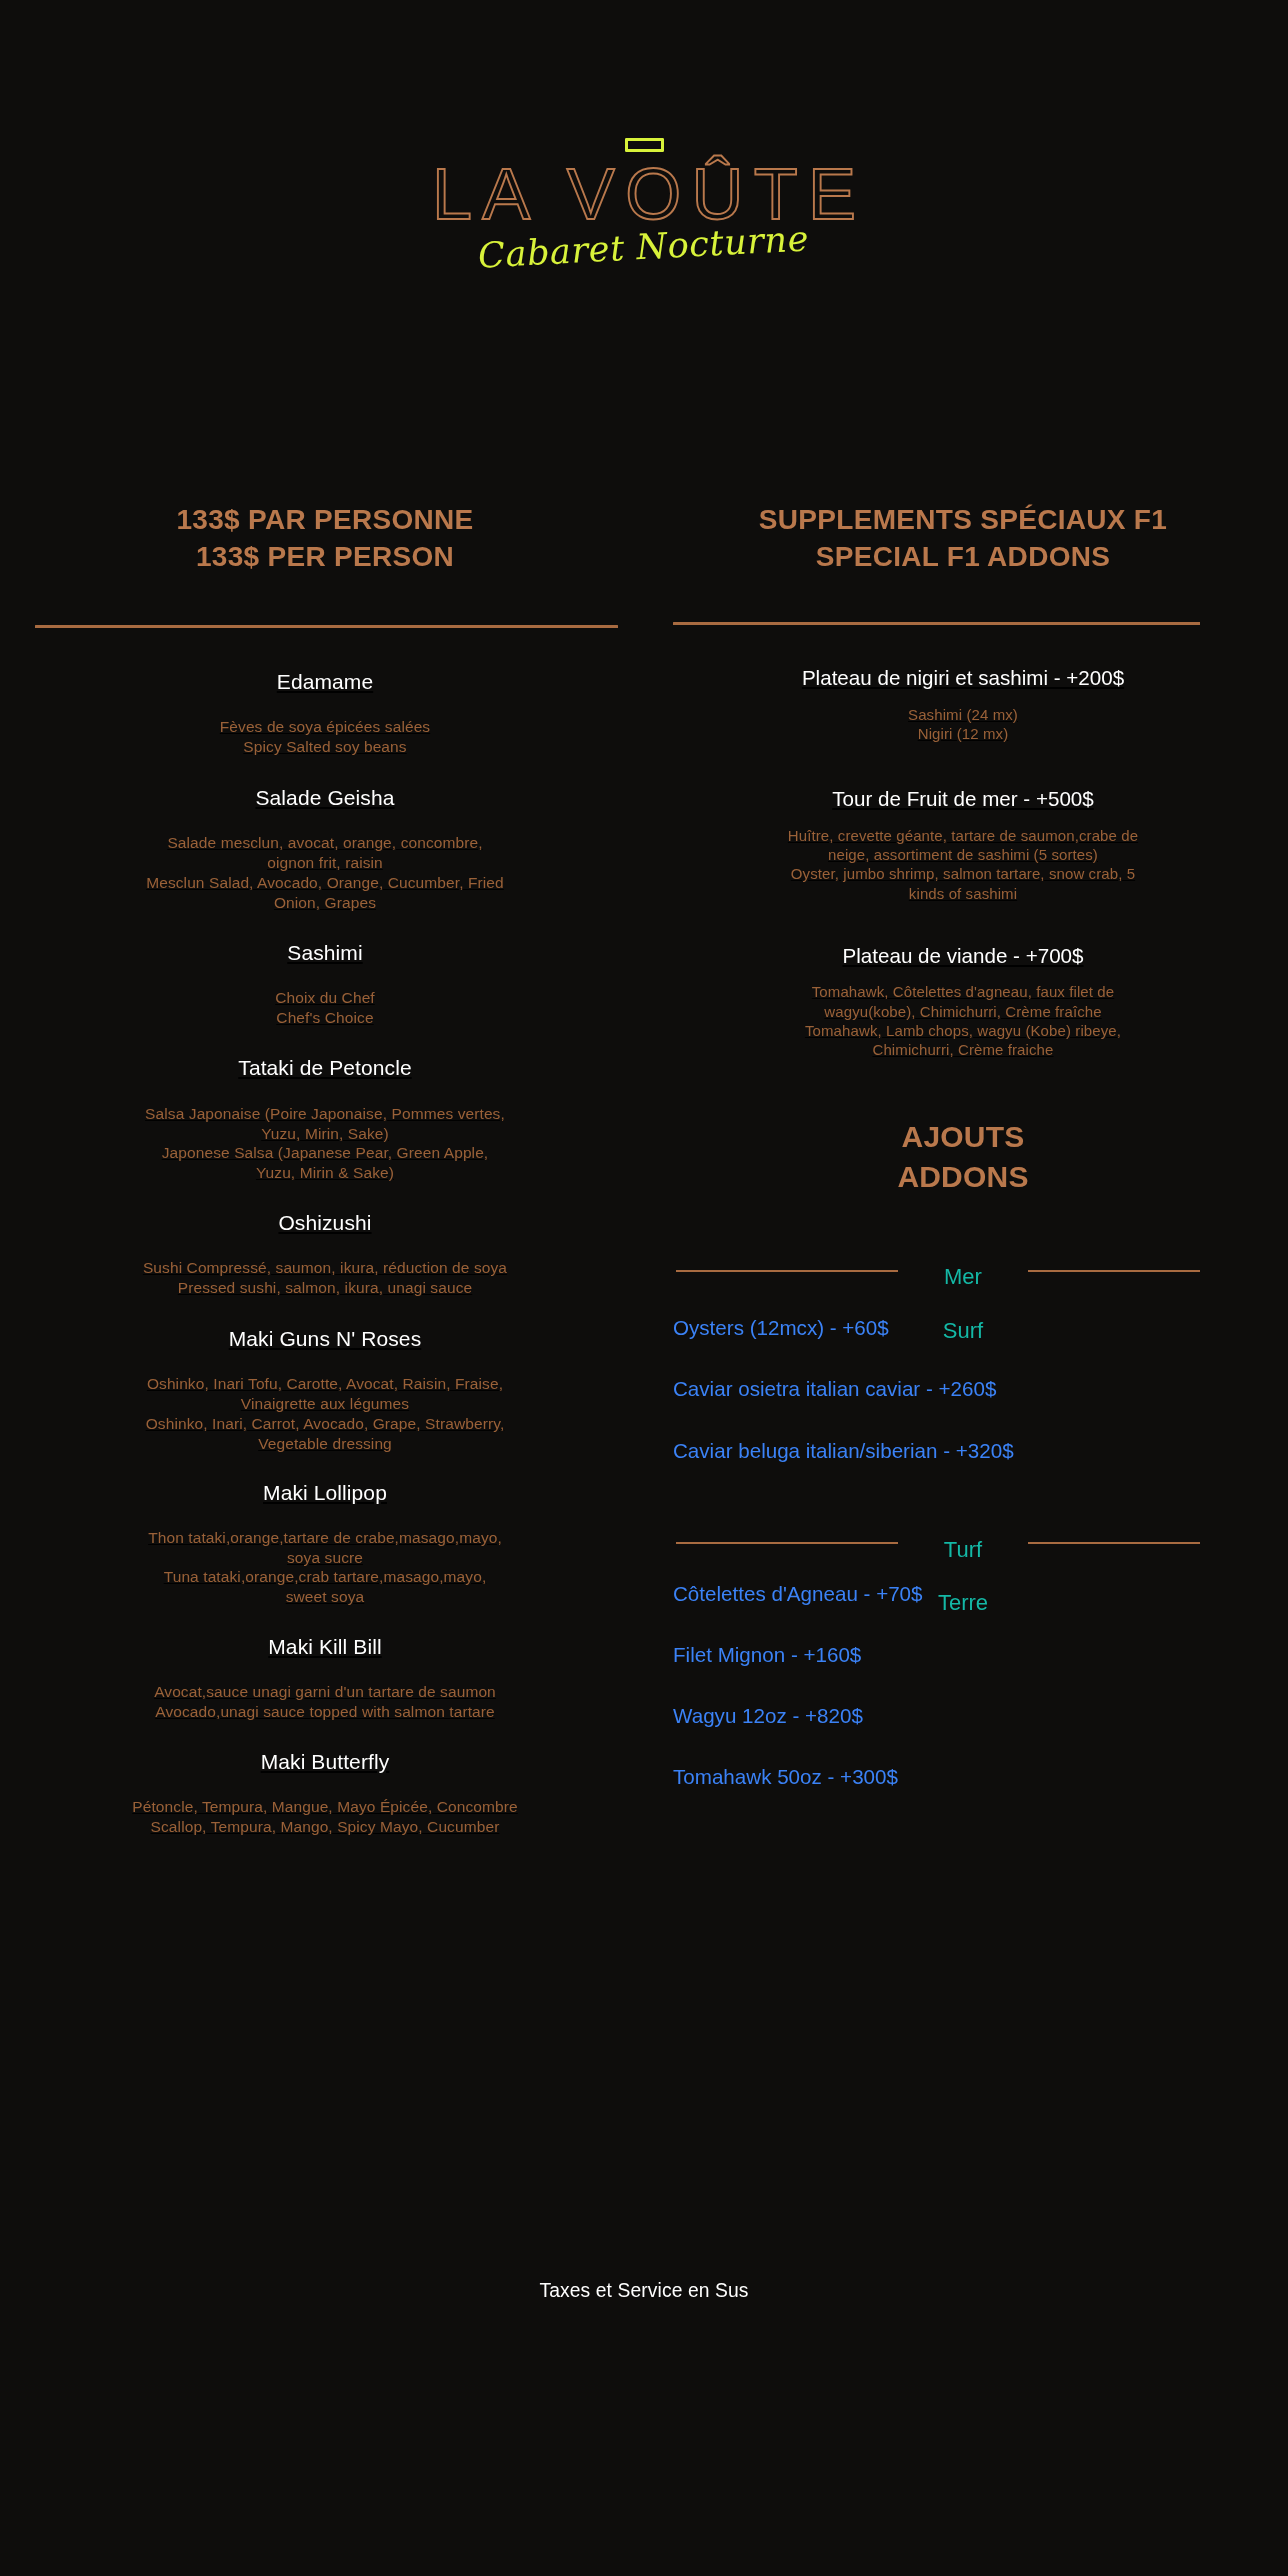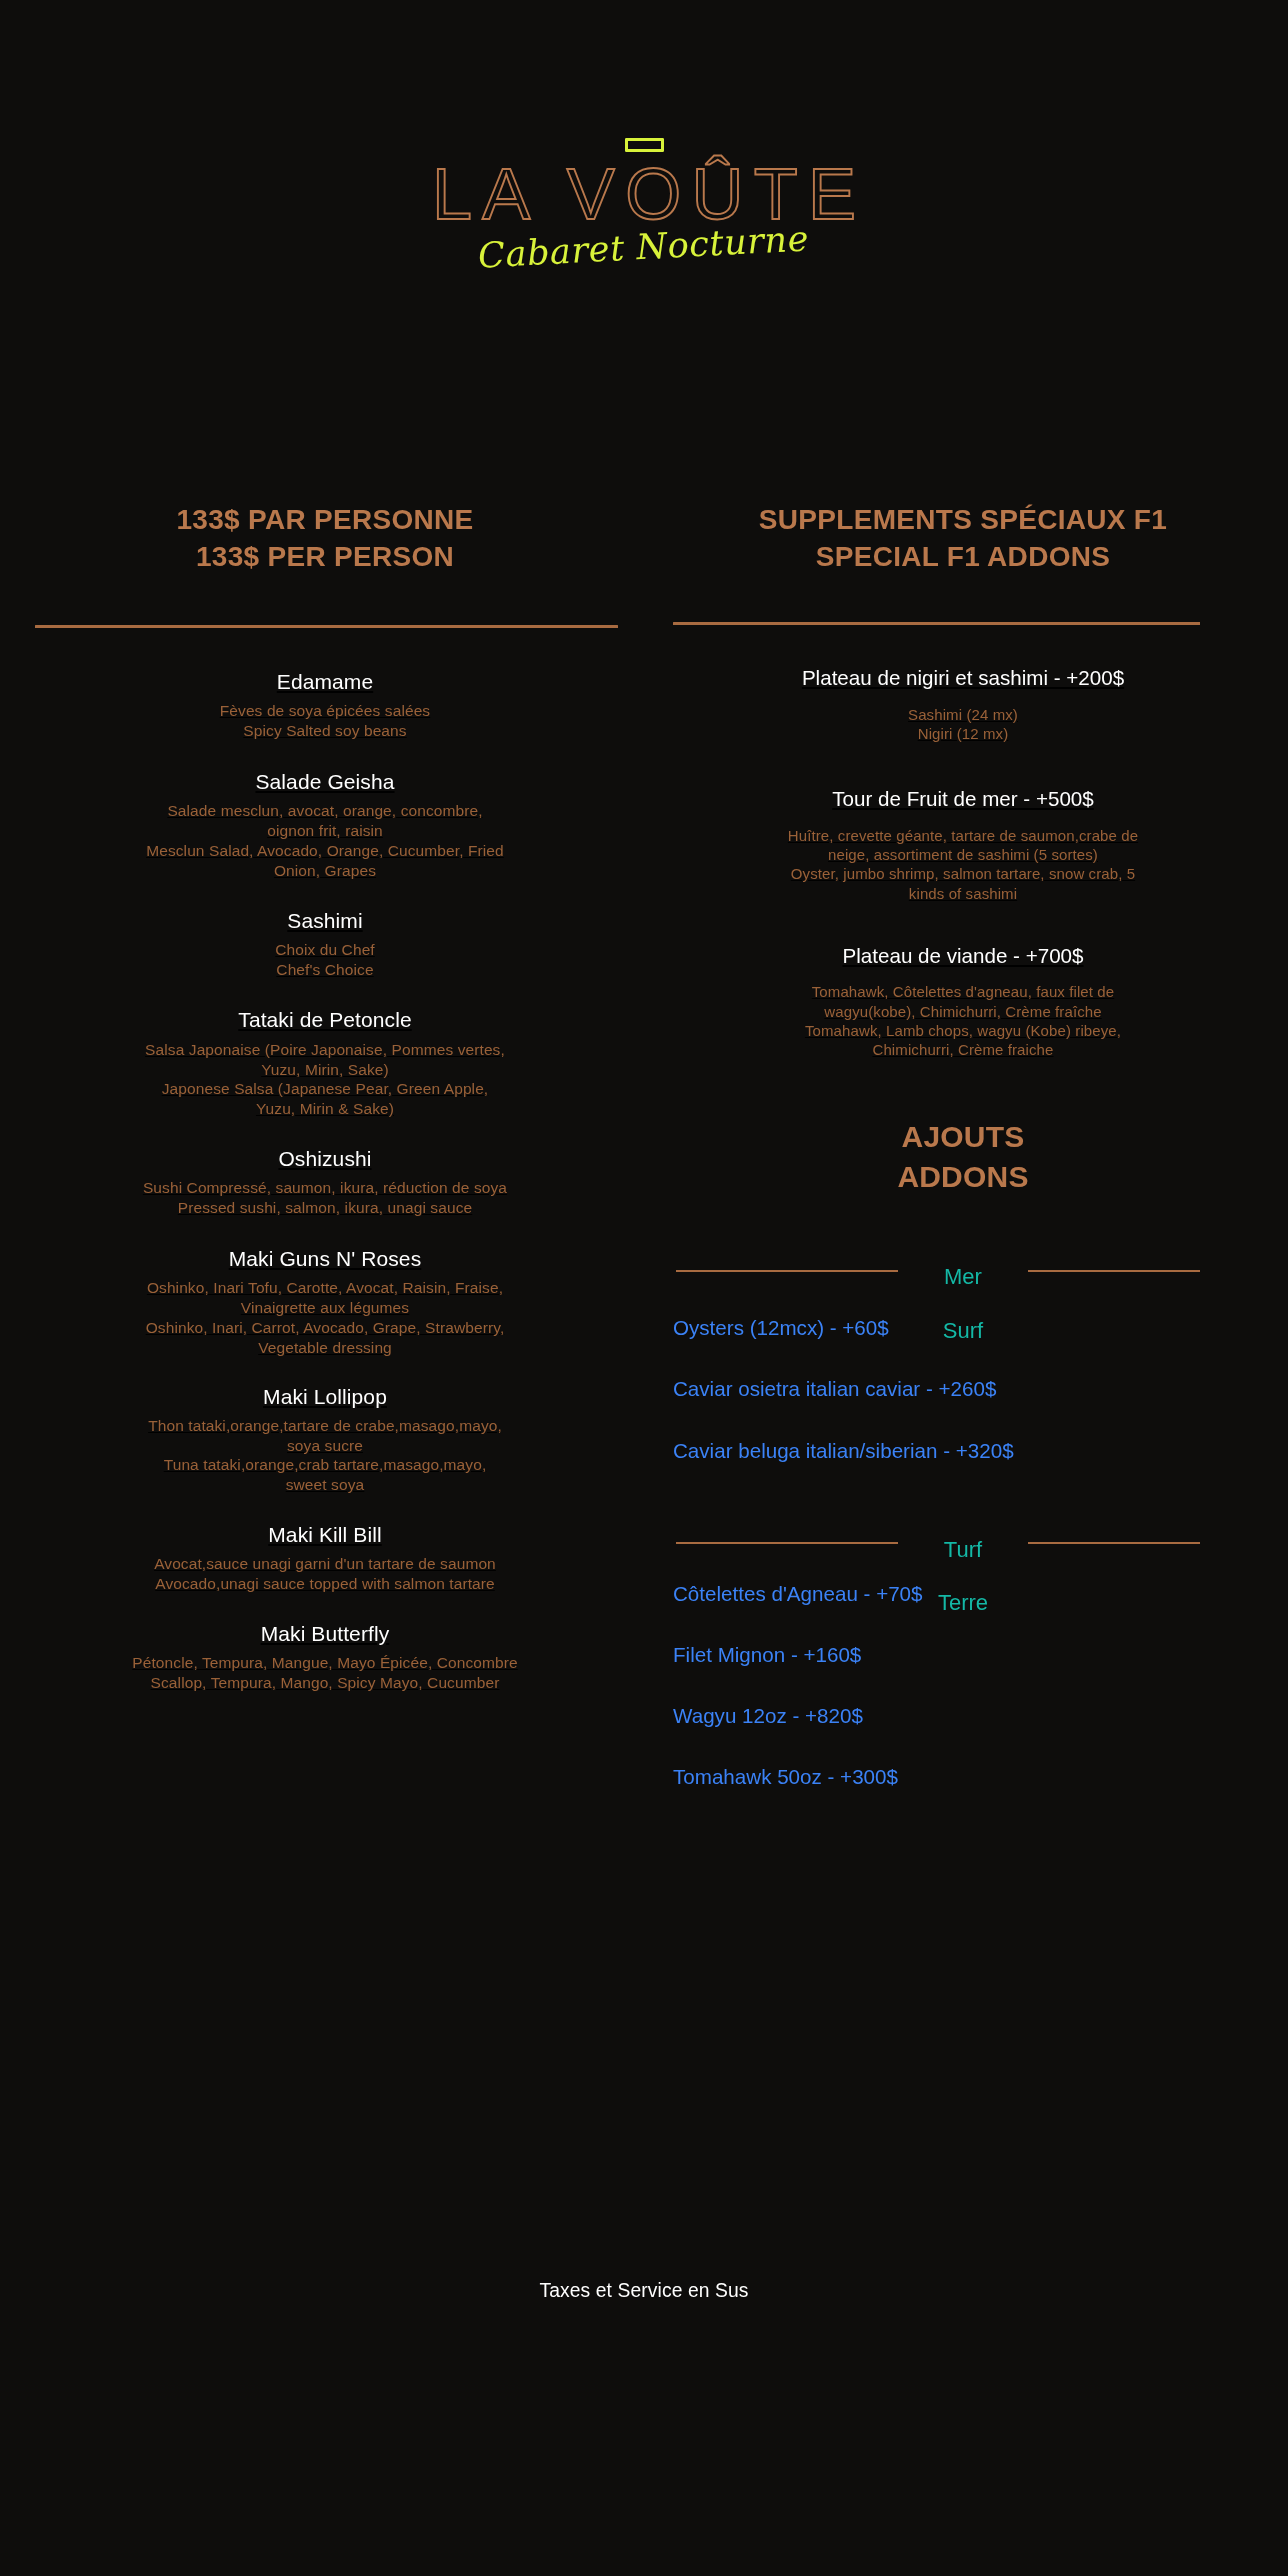--- a/index.html
+++ b/index.html
@@ -89,21 +89,21 @@
     font-size:21px;
     font-weight:400;
     line-height:1.25;
     letter-spacing:0.1px;
   }
   .item-desc {
     color:#9a6138;
     font-size:15.5px;
     line-height:1.28;
     letter-spacing:0.1px;
-    margin-top:6px;
+    margin-top:22px;
     white-space:pre-line;
   }
   .item-desc.addon {
     color:#9a6138;
     font-size:15px;
     margin-top:14px;
   }
 
   
   .addon-name {

